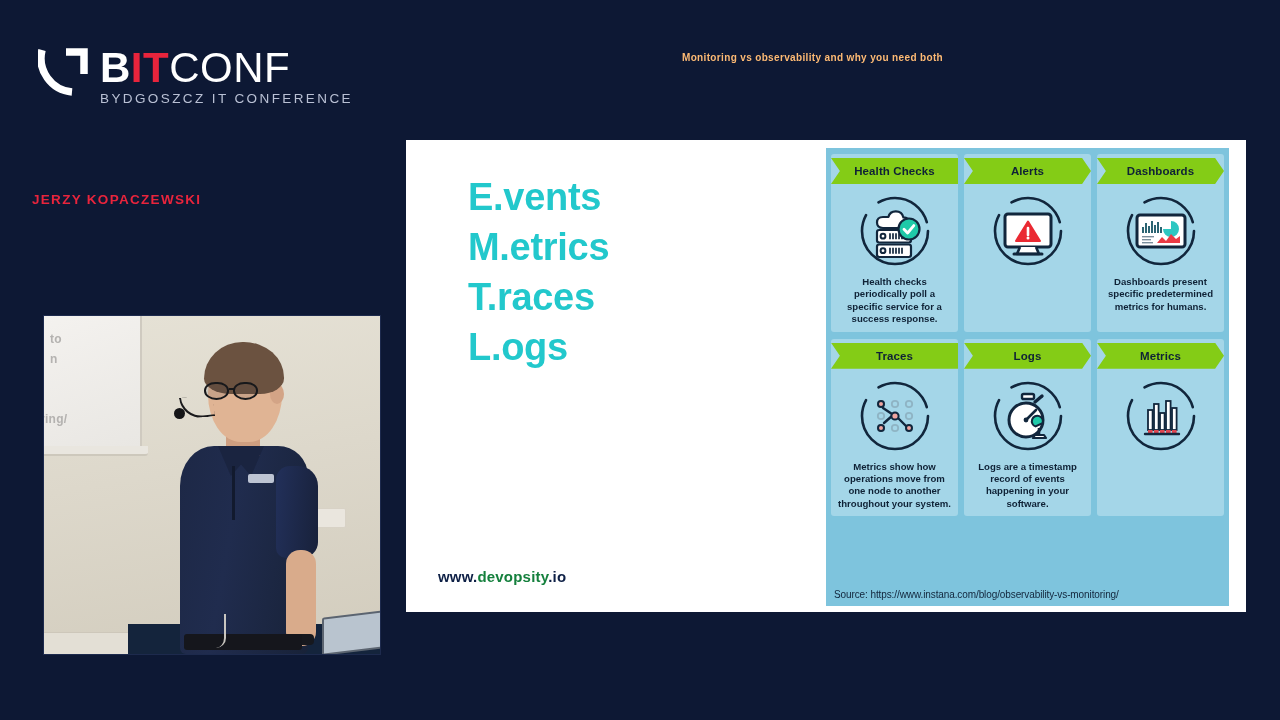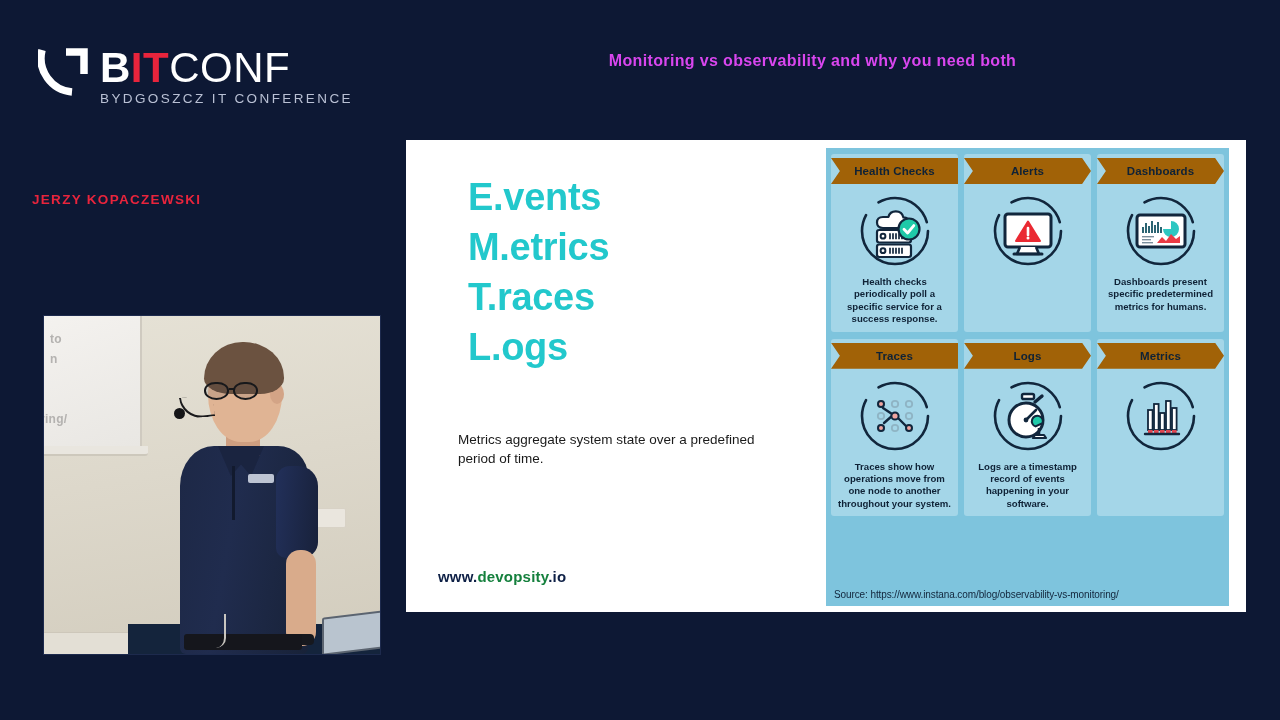--- a/index.html
+++ b/index.html
@@ -117,22 +117,22 @@
     border-radius:14px 20px 16px 10px;
   }
   .p-arm { position:absolute; left:116px; top:216px; width:30px; height:96px; background:#d9ab8b; border-radius:14px; }
   .p-belt { position:absolute; left:14px; bottom:4px; width:118px; height:16px; background:#15161c; border-radius:3px; }
   .p-watch { position:absolute; left:116px; top:300px; width:28px; height:11px; background:#16181e; border-radius:4px; }
   .p-cable { position:absolute; left:34px; bottom:6px; width:22px; height:34px; border-right:2px solid #c9c6c0; border-radius:0 0 10px 0; }
 
   
   #deck-title {
     position:absolute; left:405px; top:52px; width:815px;
-    text-align:center; color:#d946ef;
-    font-size:16px; font-weight:700; letter-spacing:.35px;
+    text-align:center; color:#fdba74;
+    font-size:10px; font-weight:700; letter-spacing:.35px;
   }
 
   
   #slide {
     position:absolute; left:406px; top:140px; width:840px; height:472px;
     background:#ffffff;
   }
 
   #melt-list {
     position:absolute; left:62px; top:32px;
@@ -161,21 +161,21 @@
   .ig-row { display:flex; gap:6px; }
   .ig-row.bottom { margin-top:7px; }
   .ig-card {
     flex:1 1 0; background:#a4d6e8; border-radius:3px;
     display:flex; flex-direction:column; align-items:center;
     padding-bottom:6px; min-width:0;
   }
   .ig-banner {
     position:relative; width:100%; height:26px; margin-top:4px;
     display:flex; align-items:center; justify-content:center;
-    background:#a16207;
+    background:#84cc16;
     clip-path:polygon(0 0, 100% 0, 100% 50%, 100% 100%, 0 100%, 7% 50%);
   }
   .ig-banner.tipright {
     clip-path:polygon(0 0, 93% 0, 100% 50%, 93% 100%, 0 100%, 7% 50%);
   }
   .ig-banner-label {
     font-size:11.5px; font-weight:700; color:#0f2236; letter-spacing:.1px;
     white-space:nowrap;
   }
   .ig-icon-wrap {
@@ -258,21 +258,20 @@
 
 <div id="slide">
 
   <div id="melt-list">
     <div>E.vents</div>
     <div>M.etrics</div>
     <div>T.races</div>
     <div>L.ogs</div>
   </div>
 
-  <div id="slide-body">Metrics aggregate system state over a predefined period of time.</div>
 
   <div id="slide-footer">
     <span class="dark">www.</span><span class="teal">devopsity</span><span class="dark">.io</span>
   </div>
 
   <div id="infographic">
 
     <div class="ig-row top">
 
       <div class="ig-card">
@@ -374,21 +373,21 @@
             </g>
             <path d="M26 30 L35 36 M41 40 L50 49 M27 45 L35 38" fill="none" stroke="#11263c" stroke-width="2.4" stroke-linecap="round"></path>
             <g fill="#f0a5a0" stroke="#11263c" stroke-width="2">
               <circle cx="24" cy="26" r="3"></circle>
               <circle cx="38" cy="38" r="3.6"></circle>
               <circle cx="24" cy="50" r="3"></circle>
               <circle cx="52" cy="50" r="3"></circle>
             </g>
           </svg>
         </div>
-        <div class="ig-desc">Traces show how operations move from one node to another throughout your system.</div>
+        <div class="ig-desc">Metrics show how operations move from one node to another throughout your system.</div>
       </div>
 
       <div class="ig-card">
         <div class="ig-banner tipright">
           <span class="ig-banner-label">Logs</span>
         </div>
         <div class="ig-icon-wrap">
           <svg viewBox="0 0 76 76" xmlns="http://www.w3.org/2000/svg">
             <circle cx="38" cy="38" r="33" fill="none" stroke="#11263c" stroke-width="2.6" stroke-dasharray="120 18 60 18" stroke-linecap="round"></circle>
             <path d="M45 24 l7 -6" stroke="#11263c" stroke-width="3.4" stroke-linecap="round"></path>

